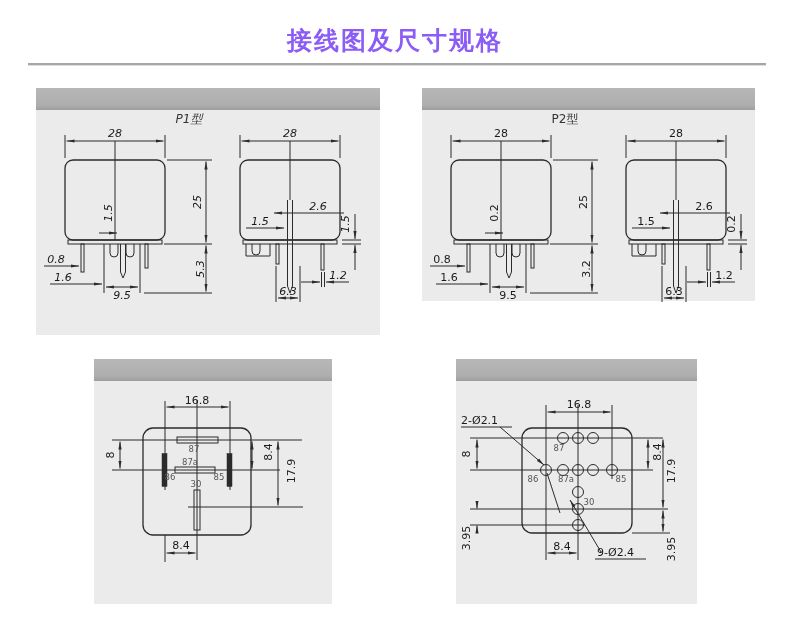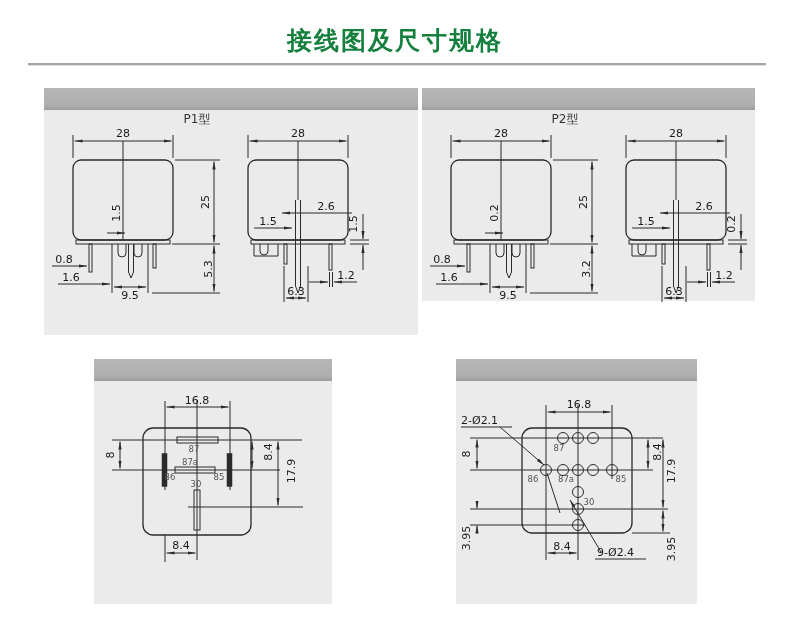--- a/index.html
+++ b/index.html
@@ -1,26 +1,26 @@
 <!DOCTYPE html>
 <html><head>
 <meta charset="utf-8">
 <style>
   html,body{margin:0;padding:0;}
   body{width:790px;height:627px;position:relative;background:#fff;
        font-family:"DejaVu Sans", sans-serif;}
   .page-title{position:absolute;top:24px;left:0;width:100%;margin:0;
-      text-align:center;font-size:25px;font-weight:bold;color:#15803d;
+      text-align:center;font-size:25px;font-weight:bold;color:#8b5cf6;
       letter-spacing:2px;}
   .divider{position:absolute;top:63px;left:28px;width:738px;height:2px;
       background:#a6a6a6;border-bottom:1px solid #dedede;}
   .panel{position:absolute;background:#ebebeb;}
   .hdr{height:22px;background:linear-gradient(#b7b7b7,#aeaeae 78%,#9d9d9d);}
   .panel svg{display:block;}
-  #panel-p1{left:44px;top:88px;width:374px;height:247px;}
+  #panel-p1{left:36px;top:88px;width:344px;height:247px;font-style:italic;}
   #panel-p2{left:422px;top:88px;width:333px;height:213px;}
   #panel-p3{left:94px;top:359px;width:238px;height:245px;}
   #panel-p4{left:456px;top:359px;width:241px;height:245px;}
   .ln{stroke:#2b2b2b;stroke-width:1;fill:none;}
   .body-rect{stroke-width:1.3;}
   .solid{fill:#2b2b2b;stroke:#2b2b2b;stroke-width:0.5;}
   text{font-family:"DejaVu Sans", sans-serif;}
   .dim{font-size:11px;fill:#1a1a1a;}
   .pin{font-size:8.5px;fill:#555;}
   .plabel{font-size:12px;fill:#333;}

